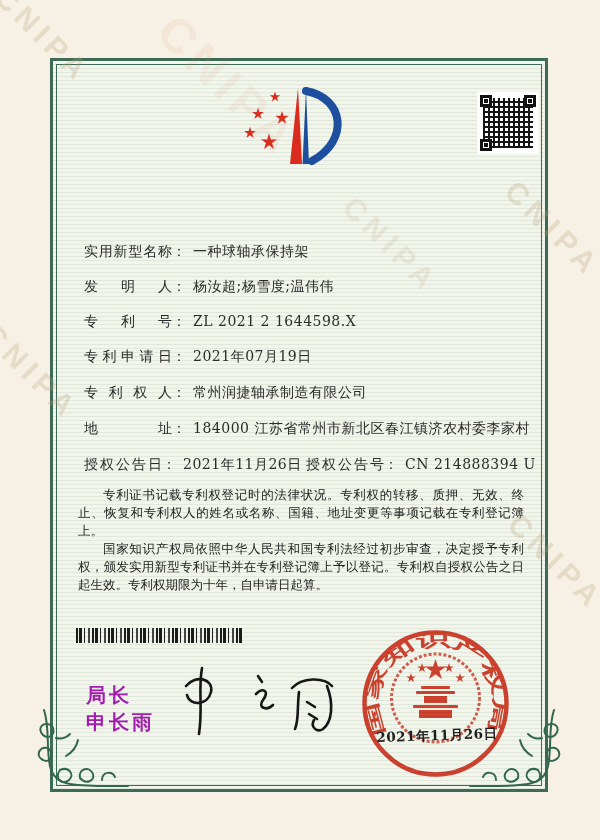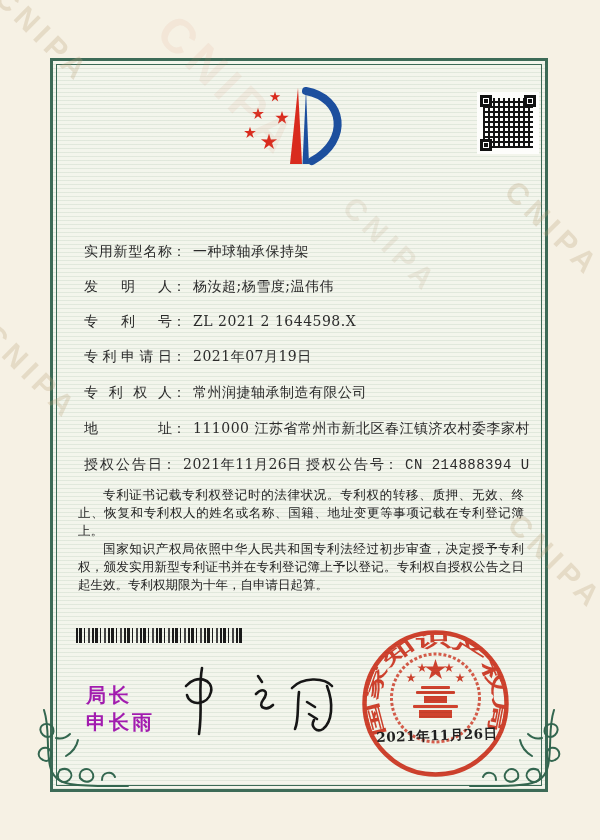--- a/index.html
+++ b/index.html
@@ -52,21 +52,21 @@
   .title{
     position:absolute;left:0;right:0;top:172px;text-align:center;z-index:3;
     font-size:30px;font-weight:bold;letter-spacing:8px;color:#141414;
   }
   .fields{position:absolute;left:84px;right:60px;top:0;z-index:3;font-size:14px;}
   .row{position:absolute;left:0;right:0;white-space:nowrap;color:#2b2b2b;}
   .flabel{display:inline-block;width:88px;text-align:justify;text-align-last:justify;vertical-align:top;}
   .flabel5{display:inline-block;width:78px;text-align:justify;text-align-last:justify;vertical-align:top;}
   .fcolon{display:inline-block;margin-right:7px;}
   .fvalue{letter-spacing:0.5px;}
-  .grant-g2{position:absolute;left:222px;top:0;font-family:Liberation Mono, monospace;}
+  .grant-g2{position:absolute;left:222px;top:0;}
   .paras{
     position:absolute;left:78px;width:446px;top:486px;z-index:3;
     font-size:12.5px;line-height:18px;text-align:justify;color:#222;
   }
   .paras p{margin:0;text-indent:2em;}
   .barcode{
     position:absolute;left:76px;top:628px;width:166px;height:15px;z-index:3;
     background-image:repeating-linear-gradient(90deg,
       #1b1b1b 0 2px,transparent 2px 3px,
       #1b1b1b 3px 6px,transparent 6px 8px,
@@ -159,21 +159,21 @@
     <div class="row" style="top:313px">
       <span class="flabel">专利号</span><span class="fcolon">：</span><span class="fvalue">ZL 2021 2 1644598.X</span>
     </div>
     <div class="row" style="top:348px">
       <span class="flabel">专利申请日</span><span class="fcolon">：</span><span class="fvalue">2021年07月19日</span>
     </div>
     <div class="row" style="top:384px">
       <span class="flabel">专利权人</span><span class="fcolon">：</span><span class="fvalue">常州润捷轴承制造有限公司</span>
     </div>
     <div class="row" style="top:420px">
-      <span class="flabel">地址</span><span class="fcolon">：</span><span class="fvalue">111000 江苏省常州市新北区春江镇济农村委李家村</span>
+      <span class="flabel">地址</span><span class="fcolon">：</span><span class="fvalue">184000 江苏省常州市新北区春江镇济农村委李家村</span>
     </div>
     <div class="row" style="top:456px">
       <span>
         <span class="flabel5">授权公告日</span><span class="fcolon">：</span><span class="fvalue">2021年11月26日</span>
       </span>
       <span class="grant-g2">
         <span class="flabel5">授权公告号</span><span class="fcolon">：</span><span class="fvalue">CN 214888394 U</span>
       </span>
     </div>
   </div>

